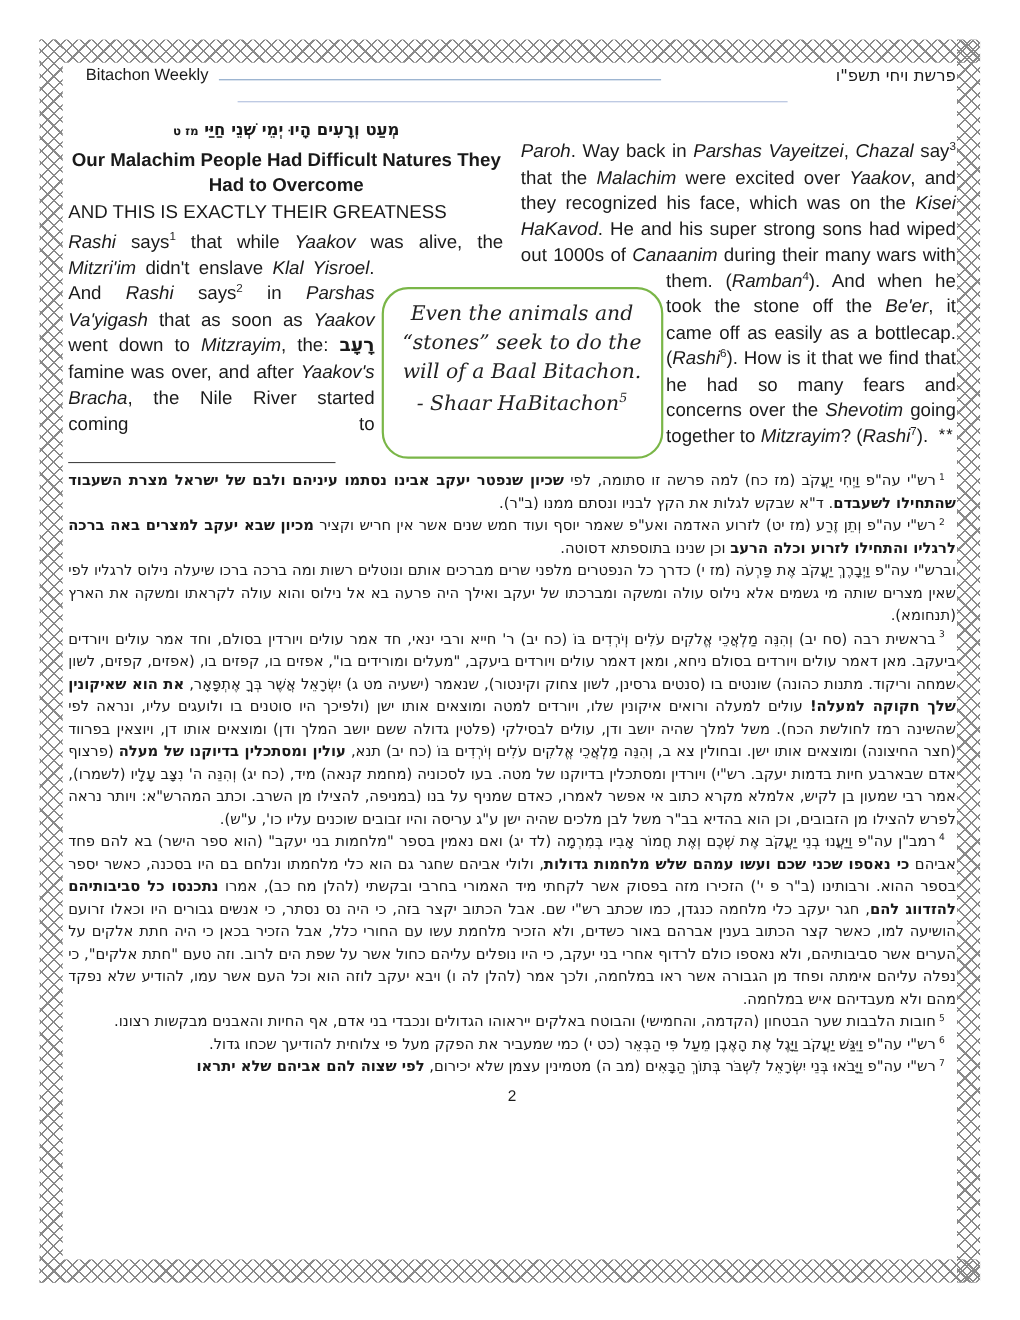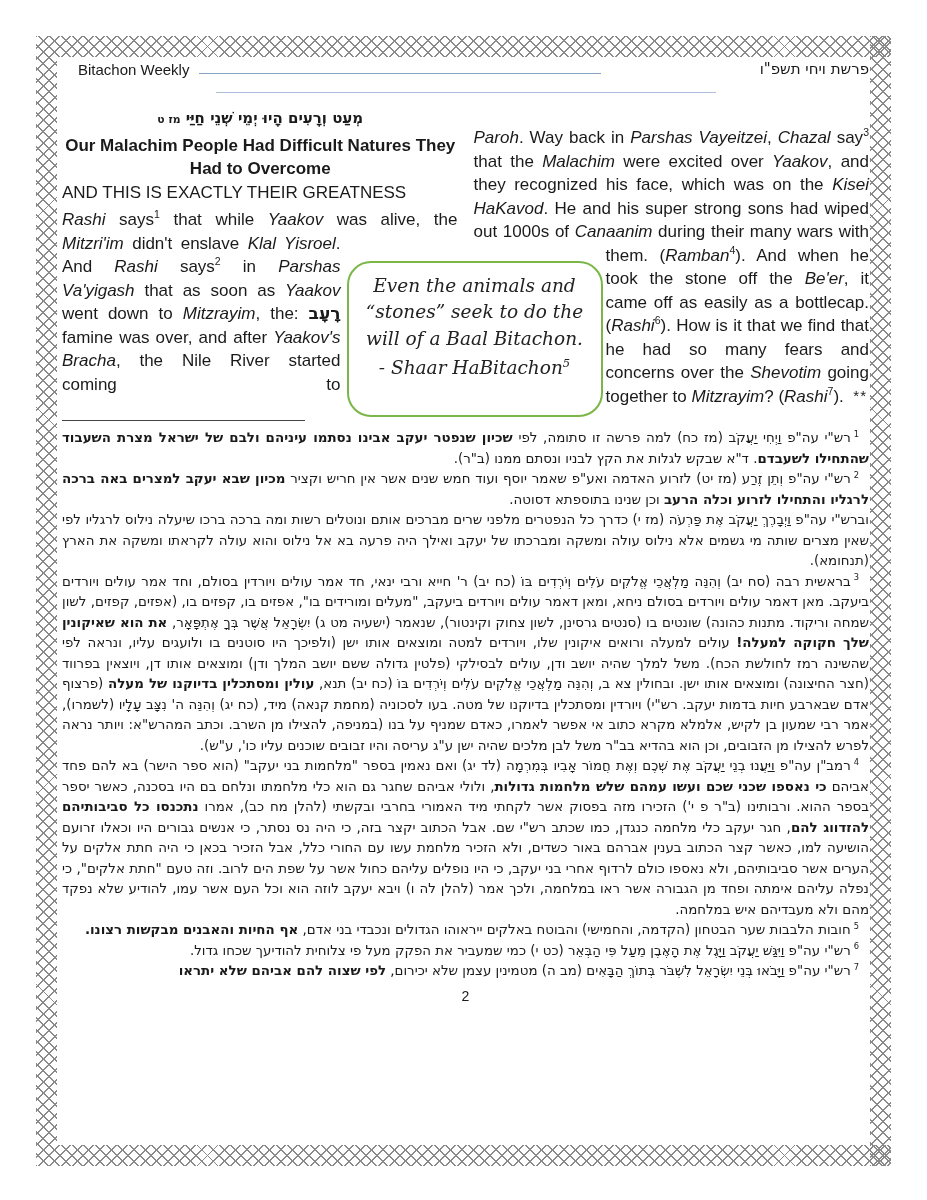--- a/index.html
+++ b/index.html
@@ -14,21 +14,21 @@
       repeating-linear-gradient(45deg,  #8a8a8a 0, #8a8a8a 1.4px, transparent 1.4px, transparent 8px),
       repeating-linear-gradient(135deg, #8a8a8a 0, #8a8a8a 1.4px, transparent 1.4px, transparent 8px);
   }
   .lat-top    { left:36px; right:36px; top:36px;    height:21px; }
   .lat-bottom { left:36px; right:36px; bottom:34px; height:21px; }
   .lat-left   { top:36px; bottom:34px; left:36px;   width:21px; }
   .lat-right  { top:36px; bottom:34px; right:36px;  width:21px; }
 
   .content { position:absolute; left:62px; right:58px; top:60px; }
 
-  .header { display:flex; align-items:center; font-size:15px; }
+  .header { display:flex; align-items:flex-start; font-size:15px; }
   .header .app-title { margin-left:16px; white-space:nowrap; }
   .header .header-rule { width:402px; border-bottom:1.5px solid #86a4c6; margin:0 6px 3px 10px; height:12px; }
   .header .spacer { flex:1; }
   .header .edition { font-family:"DejaVu Sans", sans-serif; font-size:15px; white-space:nowrap; direction:rtl; }
 
   h1.page-title {
     margin:16px 0 0 0; text-align:center; font-family:"DejaVu Sans", sans-serif;
     font-size:54px; font-weight:bold; color:#000;
     text-shadow:-3px 3px 0 #7c99d6, 0 1px 2px rgba(100,130,200,.45);
     letter-spacing:1px; line-height:1.05;
@@ -119,21 +119,21 @@
     </div>
 
     <div class="fn-sep"></div>
 
     <div class="footnotes">
       <p class="fn-p first"><sup class="fn-num">1</sup><span><span>רש"י עה"פ וַיְחִי יַעֲקֹב (מז כח) למה פרשה זו סתומה, לפי </span><span style="font-weight: bold;">שכיון שנפטר יעקב אבינו נסתמו עיניהם ולבם של ישראל מצרת השעבוד שהתחילו לשעבדם</span><span>. ד"א שבקש לגלות את הקץ לבניו ונסתם ממנו (ב"ר).</span></span></p>
       <p class="fn-p first"><sup class="fn-num">2</sup><span><span>רש"י עה"פ וְתֵן זֶרַע (מז יט) לזרוע האדמה ואע"פ שאמר יוסף ועוד חמש שנים אשר אין חריש וקציר </span><span style="font-weight: bold;">מכיון שבא יעקב למצרים באה ברכה לרגליו והתחילו לזרוע וכלה הרעב</span><span> וכן שנינו בתוספתא דסוטה.</span></span></p>
       <p class="fn-p cont"><span><span>וברש"י עה"פ וַיְבָרֶךְ יַעֲקֹב אֶת פַּרְעֹה (מז י) כדרך כל הנפטרים מלפני שרים מברכים אותם ונוטלים רשות </span><span style="font-weight: normal;">ומה ברכה ברכו שיעלה נילוס לרגליו</span><span> לפי שאין מצרים שותה מי גשמים אלא נילוס עולה ומשקה ומברכתו של יעקב ואילך היה פרעה בא אל נילוס והוא עולה לקראתו ומשקה את הארץ (תנחומא).</span></span></p>
       <p class="fn-p first"><sup class="fn-num">3</sup><span><span>בראשית רבה (סח יב) וְהִנֵּה מַלְאֲכֵי אֱלֹקִים עֹלִים וְיֹרְדִים בּוֹ (כח יב) ר' חייא ורבי ינאי, חד אמר עולים ויורדין בסולם, וחד אמר עולים ויורדים ביעקב. מאן דאמר עולים ויורדים בסולם ניחא, ומאן דאמר עולים ויורדים ביעקב, "מעלים ומורידים בו", אפזים בו, קפזים בו, (אפזים, קפזים, לשון שמחה וריקוד. מתנות כהונה) שונטים בו (סנטים גרסינן, לשון צחוק וקינטור), שנאמר (ישעיה מט ג) יִשְׂרָאֵל אֲשֶׁר בְּךָ אֶתְפָּאָר, </span><span style="font-weight: bold;">את הוא שאיקונין שלך חקוקה למעלה!</span><span> עולים למעלה ורואים איקונין שלו, ויורדים למטה ומוצאים אותו ישן (ולפיכך היו סוטנים בו ולועגים עליו, ונראה לפי שהשינה רמז לחולשת הכח). משל למלך שהיה יושב ודן, עולים לבסילקי (פלטין גדולה ששם יושב המלך ודן) ומוצאים אותו דן, ויוצאין בפרווד (חצר החיצונה) ומוצאים אותו ישן. ובחולין צא ב, וְהִנֵּה מַלְאֲכֵי אֱלֹקִים עֹלִים וְיֹרְדִים בּוֹ (כח יב) תנא, </span><span style="font-weight: bold;">עולין ומסתכלין בדיוקנו של מעלה</span><span> (פרצוף אדם שבארבע חיות בדמות יעקב. רש"י) ויורדין ומסתכלין בדיוקנו של מטה. בעו לסכוניה (מחמת קנאה) מיד, (כח יג) וְהִנֵּה ה' נִצָּב עָלָיו (לשמרו), אמר רבי שמעון בן לקיש, אלמלא מקרא כתוב אי אפשר לאמרו, כאדם שמניף על בנו (במניפה, להצילו מן השרב. וכתב המהרש"א: ויותר נראה לפרש להצילו מן הזבובים, וכן הוא בהדיא בב"ר משל לבן מלכים שהיה ישן ע"ג עריסה והיו זבובים שוכנים עליו כו', ע"ש).</span></span></p>
       <p class="fn-p first"><sup class="fn-num">4</sup><span><span>רמב"ן עה"פ וַיַּעֲנוּ בְנֵי יַעֲקֹב אֶת שְׁכֶם וְאֶת חֲמוֹר אָבִיו בְּמִרְמָה (לד יג) ואם נאמין בספר "מלחמות בני יעקב" (הוא ספר הישר) בא להם פחד אביהם </span><span style="font-weight: bold;">כי נאספו שכני שכם ועשו עמהם שלש מלחמות גדולות</span><span>, ולולי אביהם שחגר גם הוא כלי מלחמתו ונלחם בם היו בסכנה, כאשר יספר בספר ההוא. ורבותינו (ב"ר פ י') הזכירו מזה בפסוק אשר לקחתי מיד האמורי בחרבי ובקשתי (להלן מח כב), אמרו </span><span style="font-weight: bold;">נתכנסו כל סביבותיהם להזדווג להם</span><span>, חגר יעקב כלי מלחמה כנגדן, כמו שכתב רש"י שם. אבל הכתוב יקצר בזה, כי היה נס נסתר, כי אנשים גבורים היו וכאלו זרועם הושיעה למו, כאשר קצר הכתוב בענין אברהם באור כשדים, ולא הזכיר מלחמת עשו עם החורי כלל, אבל הזכיר בכאן כי היה חתת אלקים על הערים אשר סביבותיהם, ולא נאספו כולם לרדוף אחרי בני יעקב, כי היו נופלים עליהם כחול אשר על שפת הים לרוב. וזה טעם "חתת אלקים", כי נפלה עליהם אימתה ופחד מן הגבורה אשר ראו במלחמה, ולכך אמר (להלן לה ו) ויבא יעקב לוזה הוא וכל העם אשר עמו, להודיע שלא נפקד מהם ולא מעבדיהם איש במלחמה.</span></span></p>
-      <p class="fn-p first"><sup class="fn-num">5</sup><span><span>חובות הלבבות שער הבטחון (הקדמה, והחמישי) והבוטח באלקים ייראוהו הגדולים ונכבדי בני אדם, </span><span style="font-weight: bold;">אף החיות והאבנים מבקשות רצונו.</span></span></p>
+      <p class="fn-p first"><sup class="fn-num">5</sup><span><span>חובות הלבבות שער הבטחון (הקדמה, והחמישי) והבוטח באלקים ייראוהו הגדולים ונכבדי בני אדם, </span><span style="font-weight: normal;">אף החיות והאבנים מבקשות רצונו.</span></span></p>
       <p class="fn-p first"><sup class="fn-num">6</sup><span><span>רש"י עה"פ וַיִּגַּשׁ יַעֲקֹב וַיָּגֶל אֶת הָאֶבֶן מֵעַל פִּי הַבְּאֵר (כט י) כמי שמעביר את הפקק מעל פי צלוחית להודיעך שכחו גדול.</span></span></p>
       <p class="fn-p first"><sup class="fn-num">7</sup><span><span>רש"י עה"פ וַיָּבֹאוּ בְּנֵי יִשְׂרָאֵל לִשְׁבֹּר בְּתוֹךְ הַבָּאִים (מב ה) מטמינין עצמן שלא יכירום, </span><span style="font-weight: bold;">לפי שצוה להם אביהם שלא יתראו</span></span></p>
     </div>
 
     <div class="page-number">2</div>
 
   </div>
 </div>
 
 </body></html>

